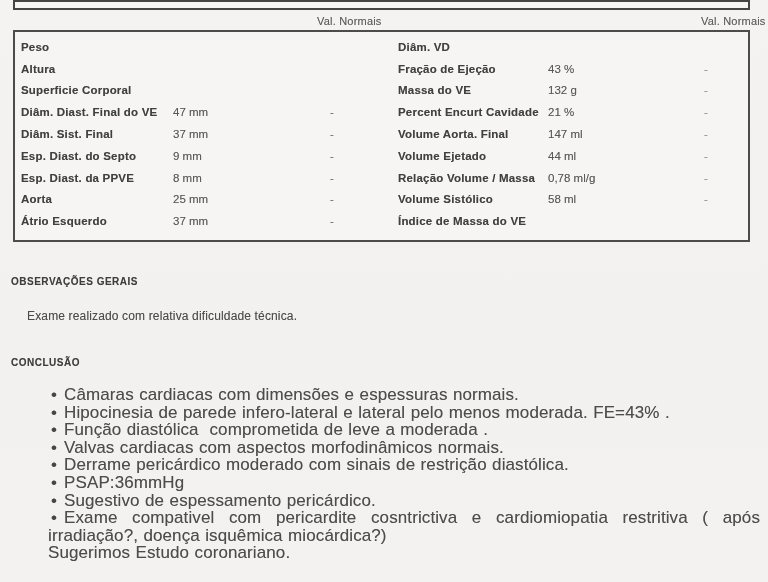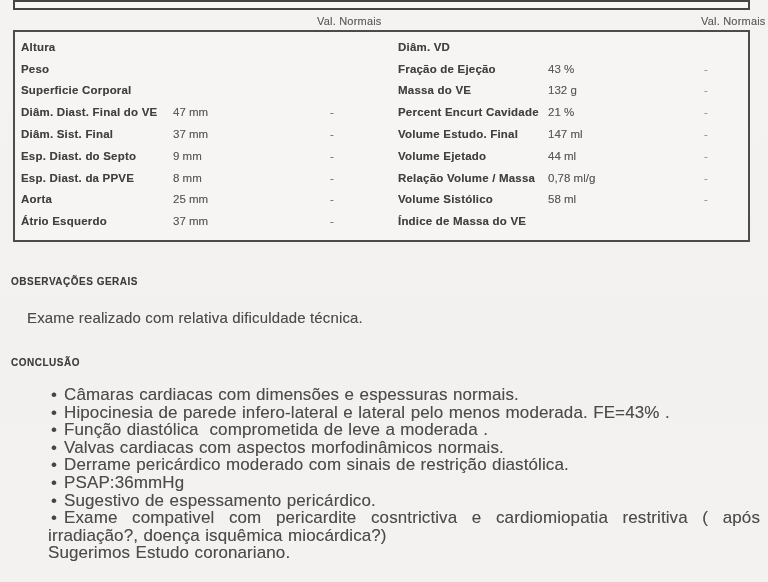--- a/index.html
+++ b/index.html
@@ -60,21 +60,21 @@
   .tcol-right .nrm { width: 178px; color: #9a9a9a; }
 
   .sec-heading {
     position: absolute; left: 11px;
     font-size: 10px; font-weight: bold; color: #3e3e3e;
     letter-spacing: 0.5px; white-space: pre-wrap;
   }
   .obs-heading  { top: 276px; }
   .obs-body {
     position: absolute; left: 27px; top: 309px;
-    font-size: 15px; color: #4c4c4c; letter-spacing: 0.15px;
+    font-size: 12px; color: #4c4c4c; letter-spacing: 0.15px;
     white-space: pre-wrap;
   }
   .conc-heading { top: 357px; }
 
   .bullets {
     position: absolute; left: 25px; top: 386px;
     width: 712px;
     font-size: 17px; line-height: 17.6px;
     color: #4c4c4c; letter-spacing: 0.1px; word-spacing: 0.6px; margin-left: 23px;
   }
@@ -95,26 +95,26 @@
 
 <div class="top-strip"></div>
 
 <div class="valn valn-left">Val. Normais</div>
 <div class="valn valn-right">Val. Normais</div>
 
 <div class="main-box">
 
   <div class="tcol tcol-left">
     <div class="trow">
+      <span class="lbl">Peso</span>
+      <span class="val"></span>
+      <span class="nrm"></span>
+    </div>
+    <div class="trow">
       <span class="lbl">Altura</span>
-      <span class="val"></span>
-      <span class="nrm"></span>
-    </div>
-    <div class="trow">
-      <span class="lbl">Peso</span>
       <span class="val"></span>
       <span class="nrm"></span>
     </div>
     <div class="trow">
       <span class="lbl">Superficie Corporal</span>
       <span class="val"></span>
       <span class="nrm"></span>
     </div>
     <div class="trow">
       <span class="lbl">Diâm. Diast. Final do VE</span>
@@ -163,21 +163,21 @@
       <span class="lbl">Massa do VE</span>
       <span class="val">132 g</span>
       <span class="nrm">-</span>
     </div>
     <div class="trow">
       <span class="lbl">Percent Encurt Cavidade</span>
       <span class="val">21 %</span>
       <span class="nrm">-</span>
     </div>
     <div class="trow">
-      <span class="lbl">Volume Estudo. Final</span>
+      <span class="lbl">Volume Aorta. Final</span>
       <span class="val">147 ml</span>
       <span class="nrm">-</span>
     </div>
     <div class="trow">
       <span class="lbl">Volume Ejetado</span>
       <span class="val">44 ml</span>
       <span class="nrm">-</span>
     </div>
     <div class="trow">
       <span class="lbl">Relação Volume / Massa</span>

